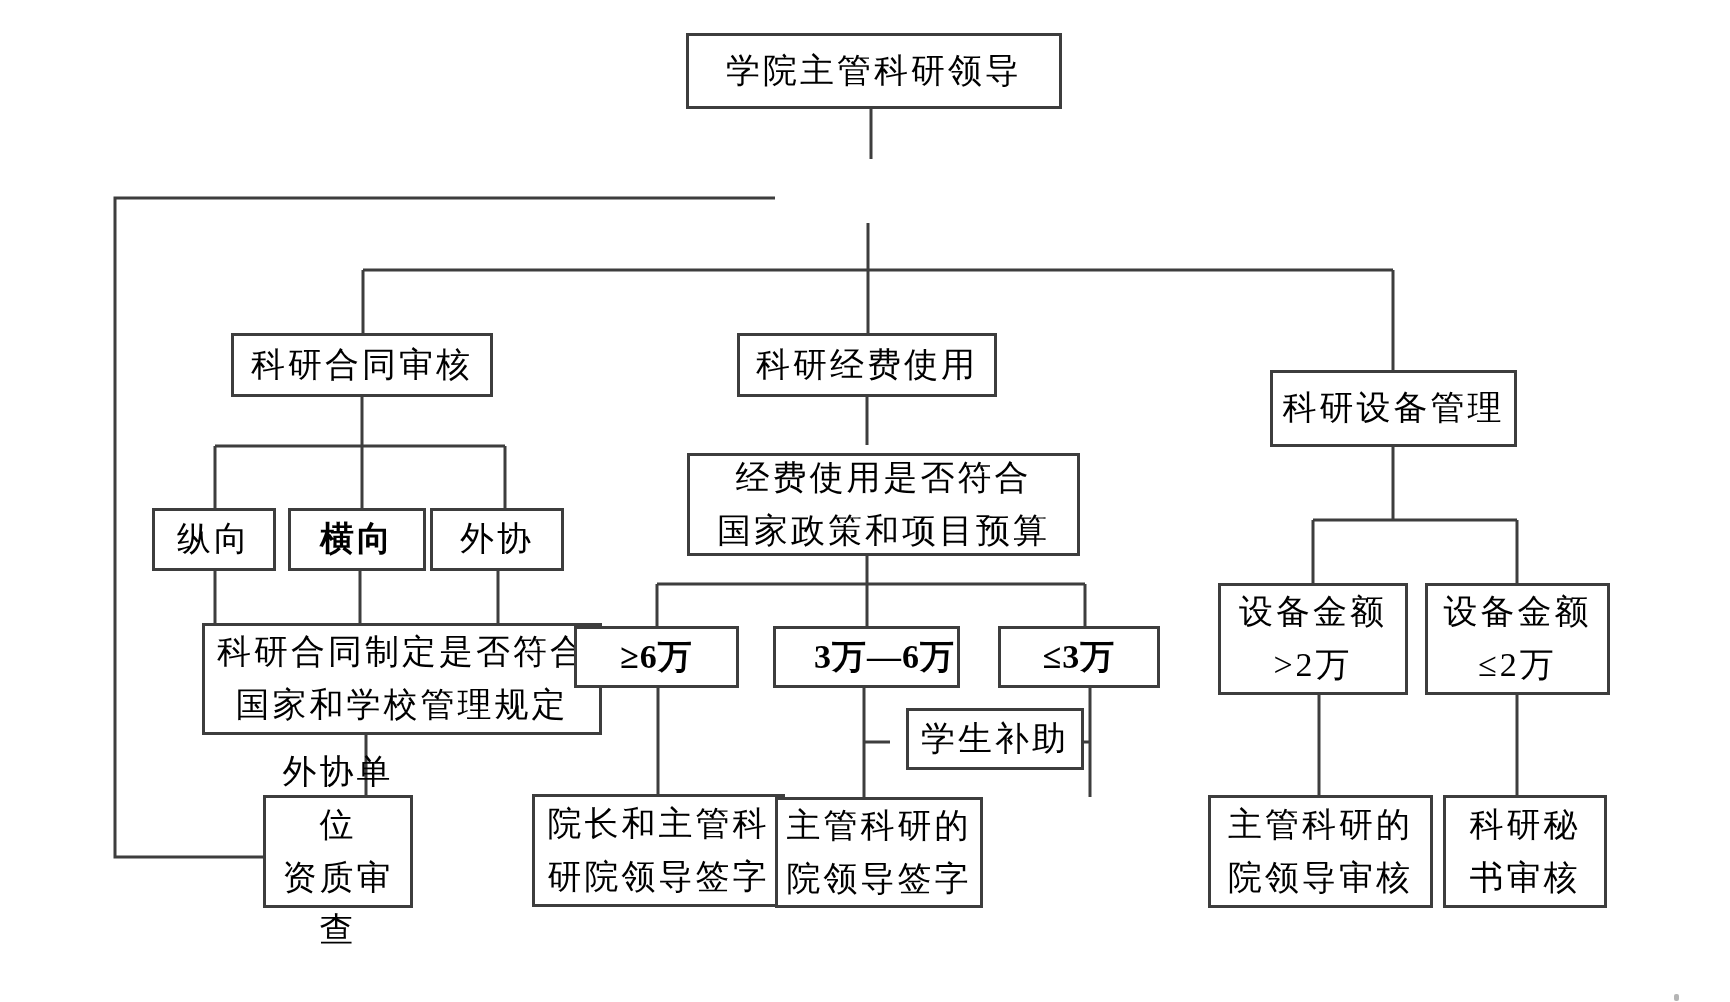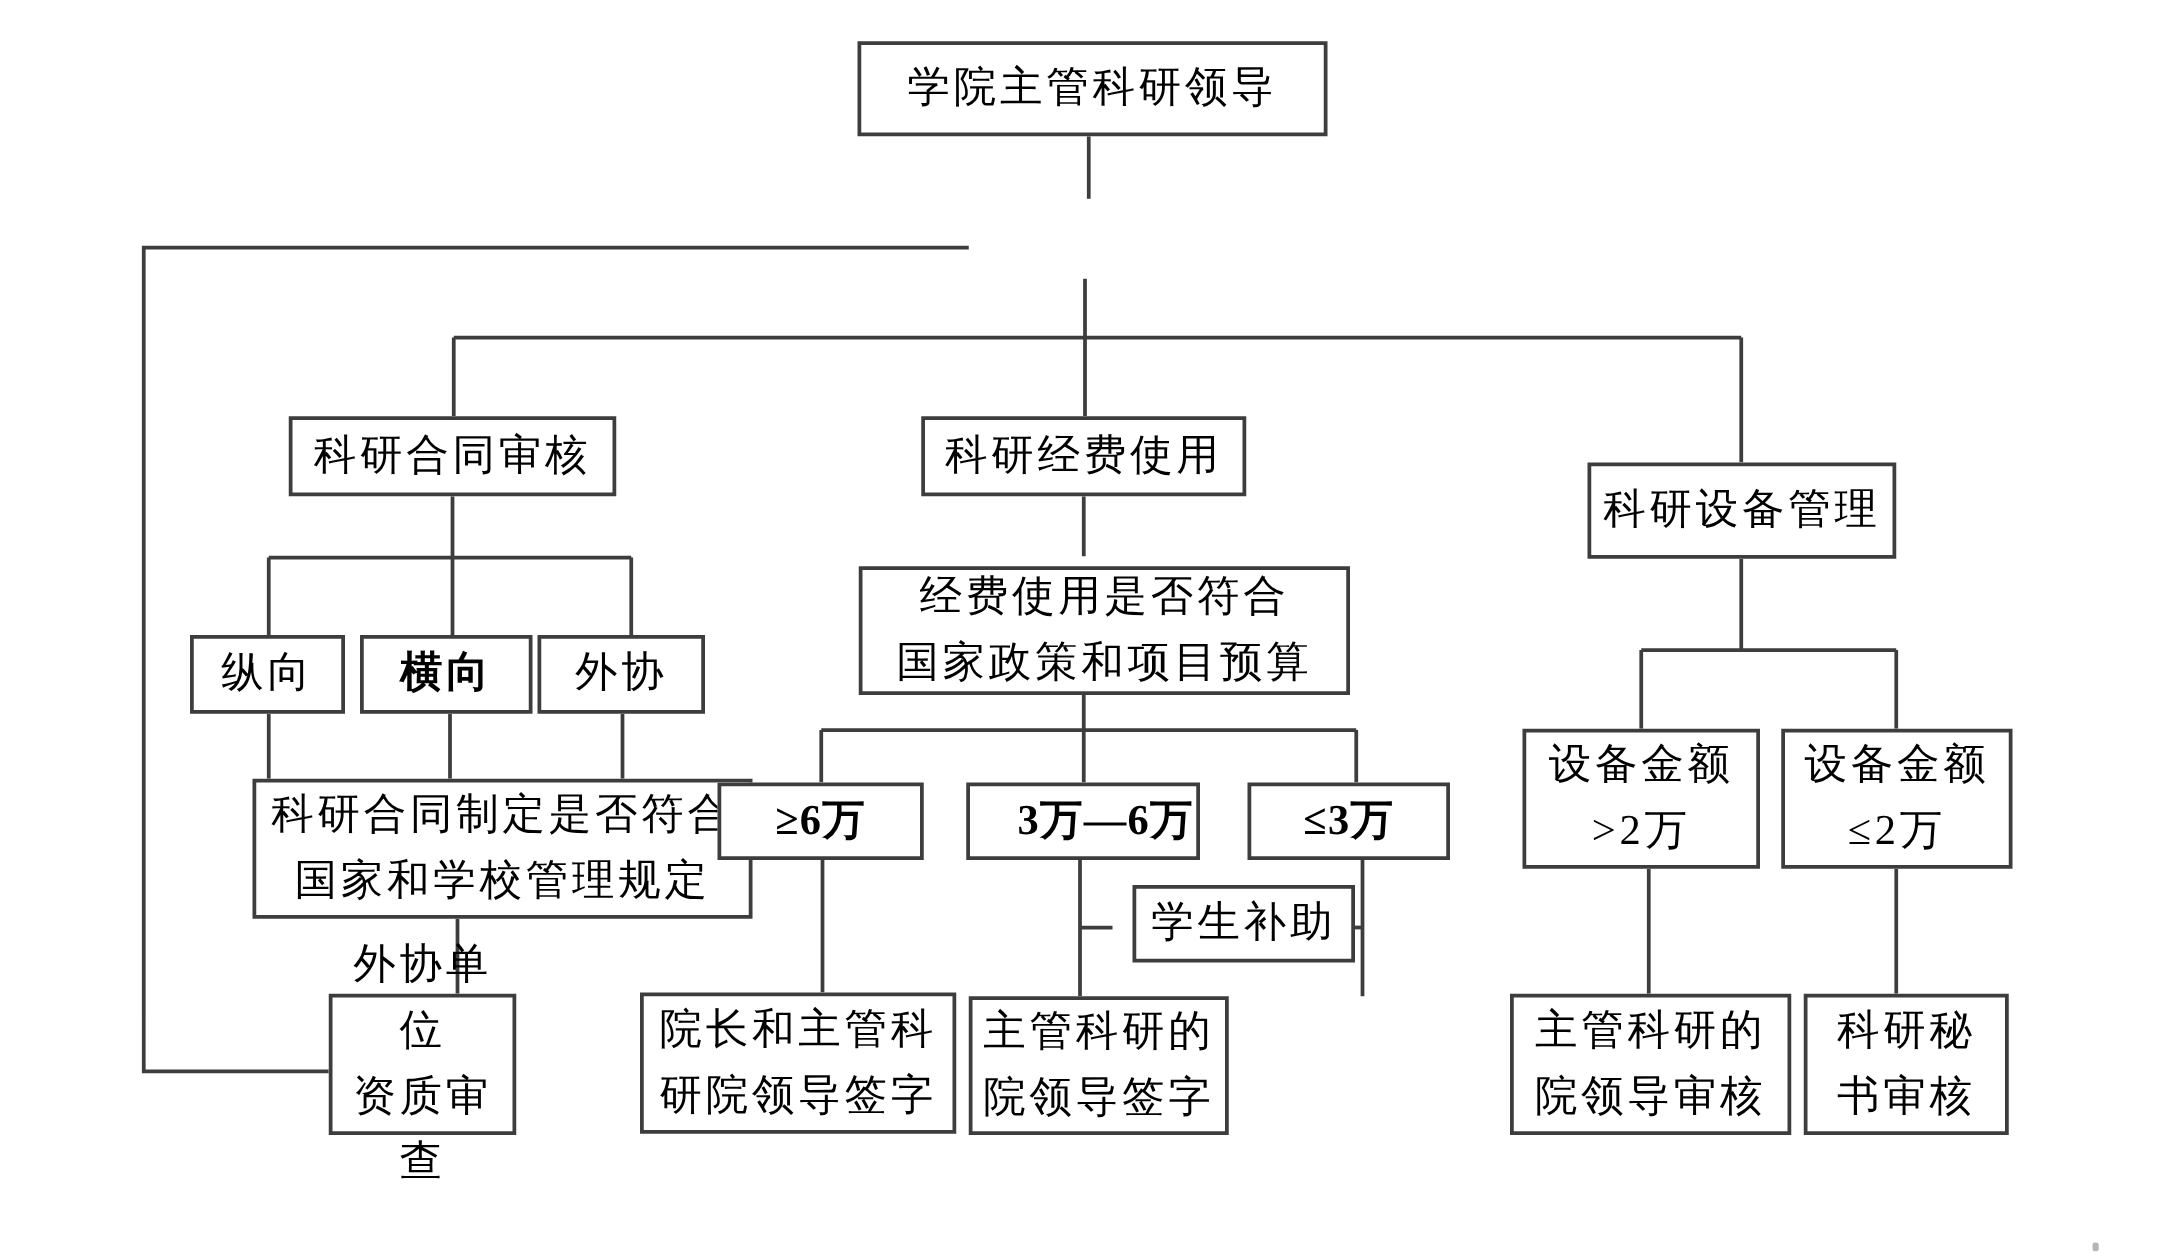--- a/index.html
+++ b/index.html
@@ -125,21 +125,21 @@
 
   <div class="node amount" style="left:773px; top:626px; width:187px; height:62px;padding-left:36px;">3万—6万</div>
 
   <div class="node amount" style="left:998px; top:626px; width:162px; height:62px;">≤3万</div>
 
   <div class="node" style="left:890px; top:708px; width:178px; height:62px;margin-left:16px;">学生补助</div>
 
   <div class="node" style="left:263px; top:795px; width:150px; height:113px;">外协单位
 资质审查</div>
 
-  <div class="node" style="left:512px; top:794px; width:253px; height:113px;">院长和主管科
+  <div class="node" style="left:532px; top:794px; width:253px; height:113px;">院长和主管科
 研院领导签字</div>
 
   <div class="node" style="left:775px; top:797px; width:208px; height:111px;">主管科研的
 院领导签字</div>
 
 
   <div class="node" style="left:1218px; top:583px; width:190px; height:112px;">设备金额
 &gt;2万</div>
 
   <div class="node" style="left:1425px; top:583px; width:185px; height:112px;">设备金额

